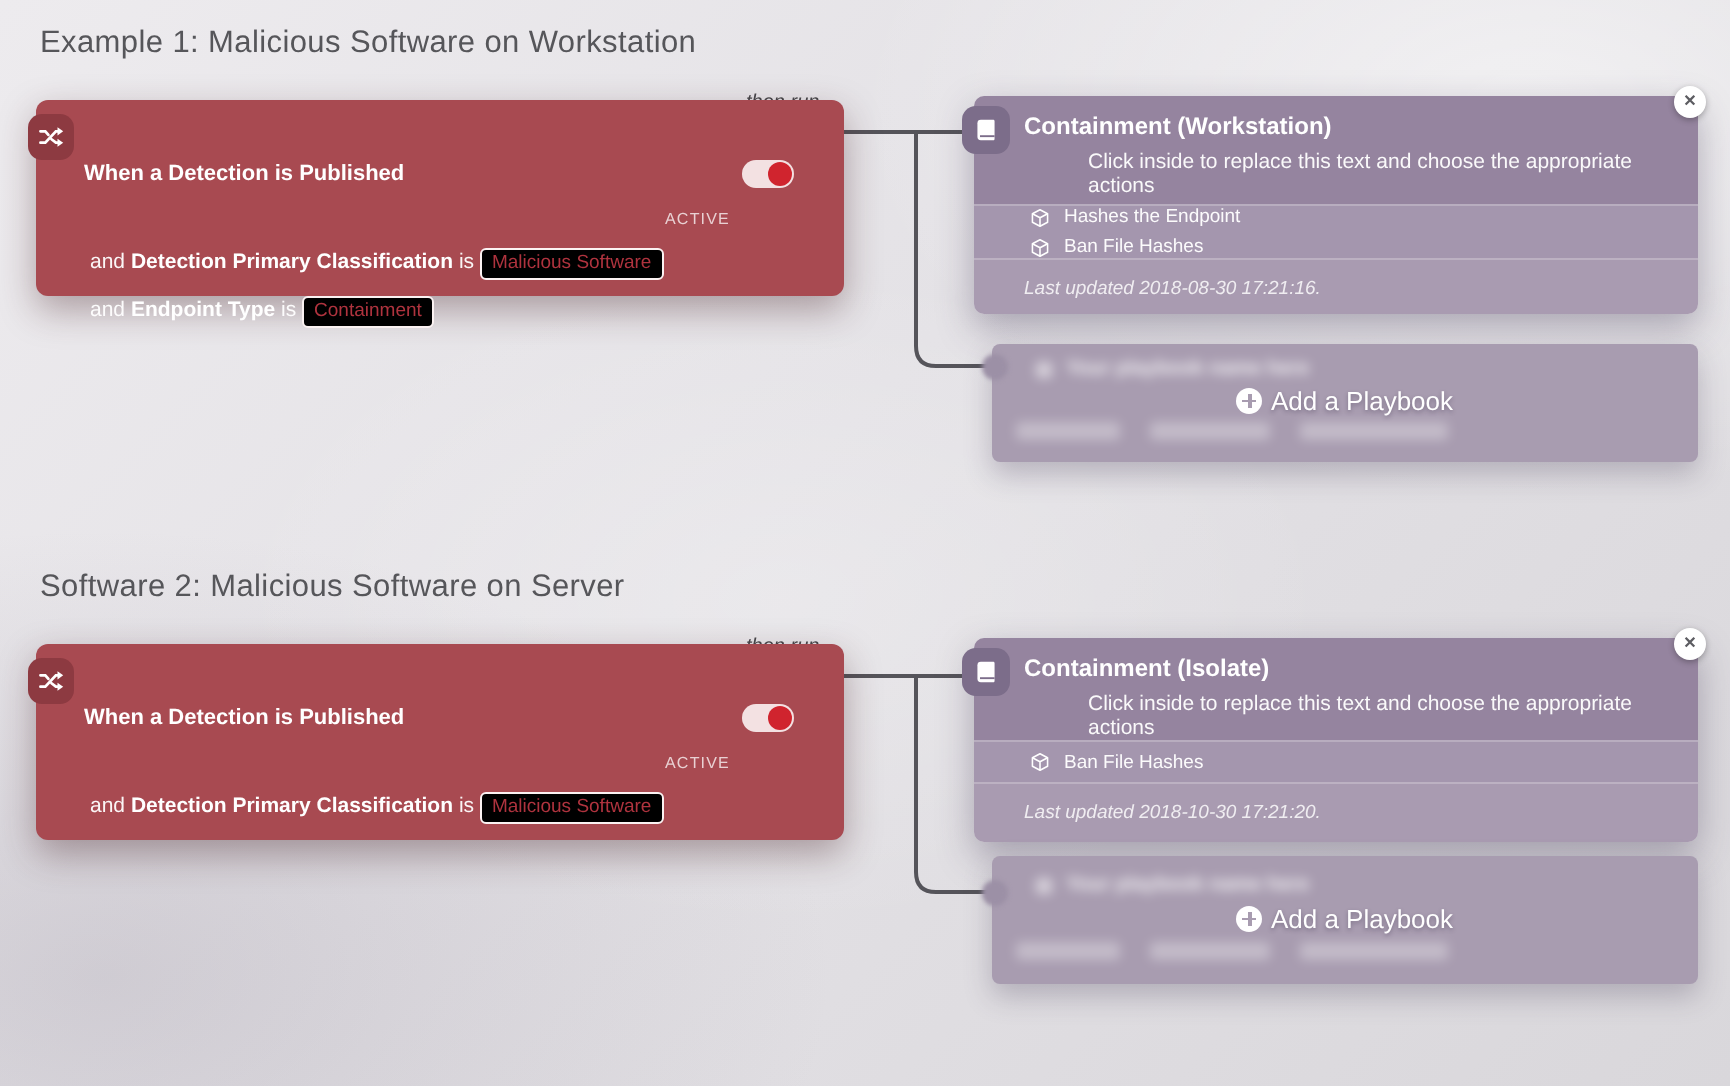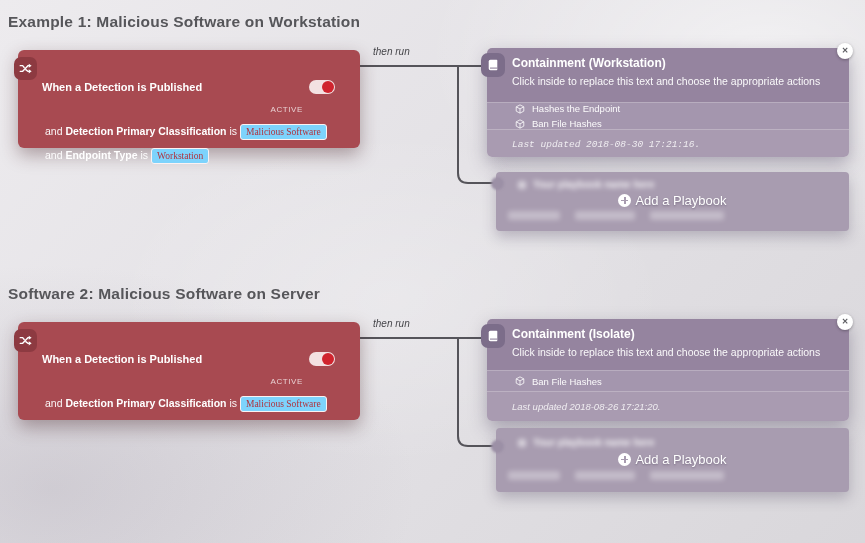--- a/index.html
+++ b/index.html
@@ -4,48 +4,48 @@
 <style>
   html,body{margin:0;padding:0;}
   body{width:865px;height:543px;overflow:hidden;font-family:"Liberation Sans",sans-serif;}
   .canvas{position:relative;width:865px;height:543px;
     background:
       radial-gradient(480px 280px at 88% 10%, rgba(255,255,255,.55), rgba(255,255,255,0) 70%),
       radial-gradient(520px 320px at 6% 90%, rgba(150,143,158,.28), rgba(150,143,158,0) 70%),
       radial-gradient(400px 240px at 45% 55%, rgba(255,255,255,.25), rgba(255,255,255,0) 70%),
       linear-gradient(135deg,#edebee 0%,#e4e2e6 45%,#d9d7db 100%);
   }
-  .heading{position:absolute;left:8px;margin:0;font-size:15.5px;font-weight:700;color:#56565a;letter-spacing:.2px;}
+  .heading{position:absolute;left:20px;margin:0;font-size:15.5px;font-weight:400;color:#56565a;letter-spacing:.2px;}
   .connectors{position:absolute;left:0;top:0;width:865px;height:543px;pointer-events:none;}
   .then-run{position:absolute;font-size:10px;font-style:italic;color:#46464a;}
 
   
-  .trigger-card{position:absolute;left:18px;width:342px;height:98px;background:#a84a51;border-radius:6px;
+  .trigger-card{position:absolute;left:18px;width:404px;height:98px;background:#a84a51;border-radius:6px;
     box-shadow:0 7px 18px rgba(70,35,40,.38);color:#fff;box-sizing:border-box;}
   .trigger-tab{position:absolute;left:-4px;top:7px;width:23px;height:23px;background:#8d3a41;border-radius:7px;
     display:flex;align-items:center;justify-content:center;}
   .trigger-header{display:flex;align-items:center;padding:9px 25px 0 24px;}
   .trigger-title{flex:1;font-size:11px;font-weight:bold;}
   .active-label{font-size:8px;font-weight:normal;letter-spacing:.6px;color:rgba(255,255,255,.75);margin-right:6px;margin-top:46px;}
   .toggle{position:relative;display:inline-block;width:26px;height:14px;background:#f3e1e2;border-radius:8px;vertical-align:middle;cursor:pointer;}
   .toggle .knob{position:absolute;right:1px;top:1px;width:12px;height:12px;border-radius:50%;background:#d0242e;}
   .conds{margin:10px 0 0 27px;}
   .cond{font-size:10.5px;margin-bottom:8px;color:rgba(255,255,255,.95);}
   .cond b{font-weight:bold;color:#fff;}
-  .chip{display:inline-block;font-family:Liberation Serif, serif;font-size:9.5px;color:#af333e;
-    background:#7dd3fc;border:1px solid #fbf2f2;border-radius:3px;padding:1px 5px;line-height:12px;cursor:pointer;}
+  .chip{display:inline-block;font-family:Liberation Sans, sans-serif;font-size:9.5px;color:#af333e;
+    background:#000000;border:1px solid #fbf2f2;border-radius:3px;padding:1px 5px;line-height:12px;cursor:pointer;}
 
   
   .playbook-card{position:absolute;left:487px;width:362px;border-radius:5px;color:#fff;
     box-shadow:0 7px 18px rgba(70,60,90,.38);}
   .pb-tab{position:absolute;left:-6px;top:5px;width:24px;height:24px;background:#7c6d8a;border-radius:7px;
     display:flex;align-items:center;justify-content:center;}
   .pb-header{background:#95849f;border-radius:5px 5px 0 0;box-sizing:border-box;padding:8px 14px 0 25px;cursor:pointer;}
   .pb-title{font-size:12px;font-weight:bold;}
-  .pb-subtitle{font-size:10.5px;margin-top:5px;color:rgba(255,255,255,.95);}
+  .pb-subtitle{font-size:10.5px;margin-top:5px;color:rgba(255,255,255,.95);margin-left:32px;}
   .pb-actions{background:#a496ae;border-top:1px solid rgba(255,255,255,.22);box-sizing:border-box;padding:0 14px 0 28px;
     display:flex;flex-direction:column;justify-content:center;}
   .pb-action{display:flex;align-items:center;gap:7px;font-size:9.5px;line-height:13px;color:rgba(255,255,255,.96);cursor:pointer;}
   .pb-footer{background:#a99bb1;border-top:1px solid rgba(255,255,255,.22);border-radius:0 0 5px 5px;box-sizing:border-box;
     padding:9px 14px 0 25px;font-size:9.5px;font-style:italic;color:rgba(255,255,255,.82);}
   .pb-close{position:absolute;right:-4px;top:-5px;width:16px;height:16px;border:none;border-radius:50%;background:#fff;
     box-shadow:0 1px 3px rgba(0,0,0,.3);color:#5d5d62;font-size:8px;font-weight:bold;line-height:16px;text-align:center;
     padding:0;cursor:pointer;}
 
   
@@ -105,21 +105,21 @@
       <div class="cond">
         <span>and</span>
         <b>Detection Primary Classification</b>
         <span>is</span>
         <span class="chip">Malicious Software</span>
       </div>
       <div class="cond">
         <span>and</span>
         <b>Endpoint Type</b>
         <span>is</span>
-        <span class="chip">Workstation</span>
+        <span class="chip">Containment</span>
       </div>
     </div>
   </div>
 
   <div class="playbook-card" style="top:48px;">
     <button class="pb-close">✕</button>
     <div class="pb-tab">
       <svg width="12" height="12" viewBox="0 0 14 14">
         <path d="M4 1h7.2c.45 0 .8.35.8.8v10.4c0 .45-.35.8-.8.8H4A2 2 0 0 1 2 11V3a2 2 0 0 1 2-2z" fill="#fff"></path>
         <path d="M3.5 10.6h8.5" stroke="#7c6d8a" stroke-width="1.1"></path>
@@ -138,21 +138,21 @@
         <span>Hashes the Endpoint</span>
       </div>
       <div class="pb-action">
         <svg width="10" height="10" viewBox="0 0 14 14" fill="none" stroke="#fff" stroke-width="1.1" stroke-linejoin="round">
           <path d="M7 1.2 12.3 4v6L7 12.8 1.7 10V4z"></path>
             <path d="M1.7 4 7 6.8 12.3 4M7 6.8v6"></path>
         </svg>
         <span>Ban File Hashes</span>
       </div>
     </div>
-    <div class="pb-footer" style="height:28px;font-family:Liberation Mono, monospace;">Last updated 2018-08-30 17:21:16.</div>
+    <div class="pb-footer" style="height:28px;">Last updated 2018-08-30 17:21:16.</div>
   </div>
 
   <div class="ghost-card" style="top:172px;height:59px;">
     <div class="ghost-notch" style="top:5px;"></div>
     <div class="ghost-inner">
       <div class="ghost-title-row">
         <span class="ghost-dot"></span>
         <span>Your playbook name here</span>
       </div>
       <div class="ghost-pills" style="margin-top:21px;">
@@ -213,21 +213,21 @@
     </div>
     <div class="pb-actions" style="height:21px;">
       <div class="pb-action">
         <svg width="10" height="10" viewBox="0 0 14 14" fill="none" stroke="#fff" stroke-width="1.1" stroke-linejoin="round">
           <path d="M7 1.2 12.3 4v6L7 12.8 1.7 10V4z"></path>
             <path d="M1.7 4 7 6.8 12.3 4M7 6.8v6"></path>
         </svg>
         <span>Ban File Hashes</span>
       </div>
     </div>
-    <div class="pb-footer" style="height:30px;">Last updated 2018-08-26 17:21:20.</div>
+    <div class="pb-footer" style="height:30px;">Last updated 2018-10-30 17:21:20.</div>
   </div>
 
   <div class="ghost-card" style="top:428px;height:64px;">
     <div class="ghost-notch" style="top:12px;"></div>
     <div class="ghost-inner">
       <div class="ghost-title-row" style="padding-top:9px;">
         <span class="ghost-dot"></span>
         <span>Your playbook name here</span>
       </div>
       <div class="ghost-pills" style="margin-top:23px;">

